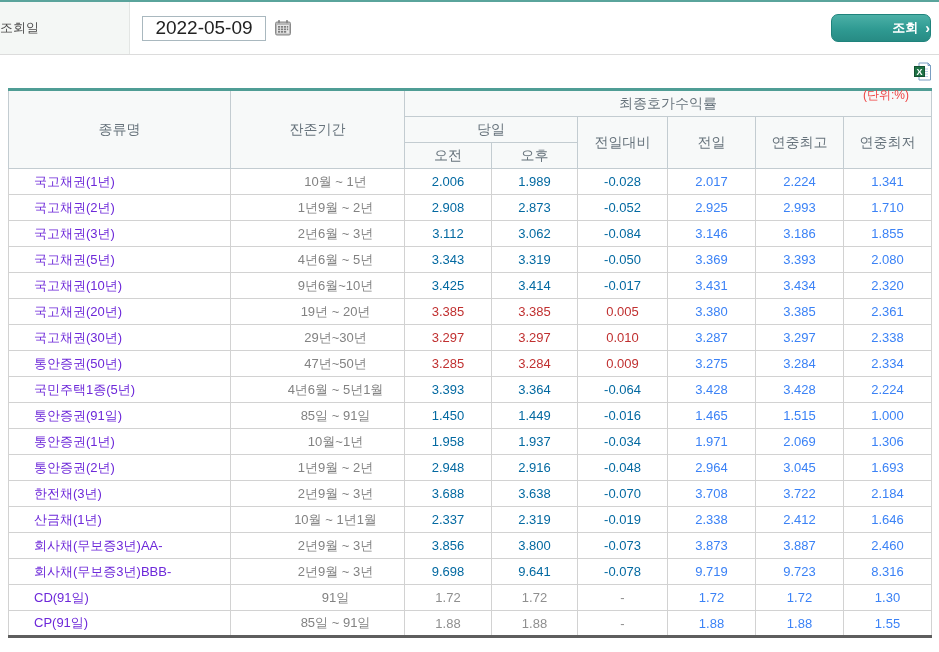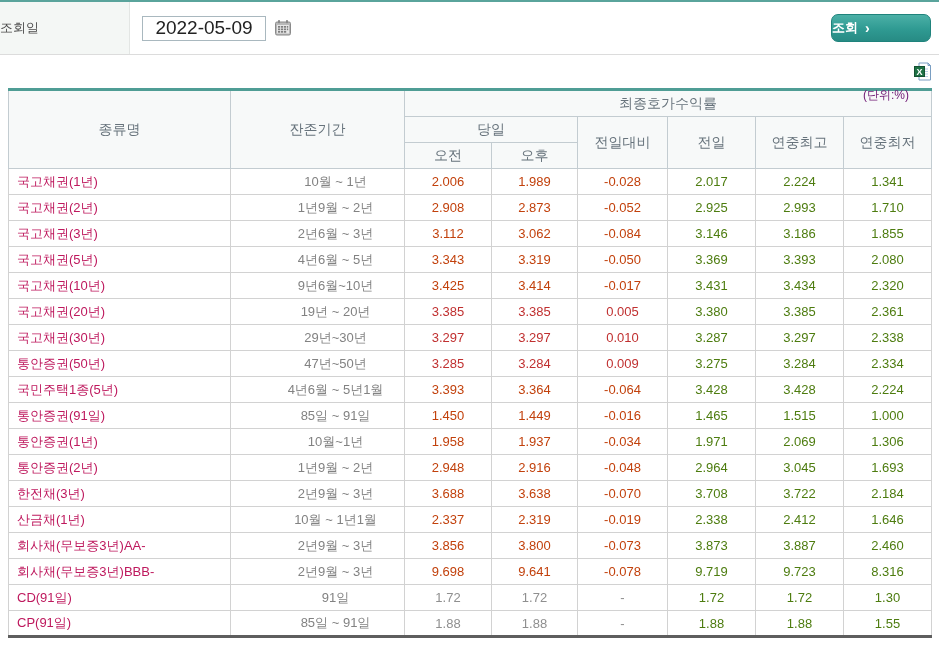--- a/index.html
+++ b/index.html
@@ -13,45 +13,45 @@
     display:flex; align-items:center; justify-content:flex-start;
     color:#4d4d4d; font-size:13px; }
   .query-input-wrap { display:flex; align-items:center; padding-left:12px; gap:8px; flex:1; }
   .date-input { width:124px; height:25px; border:1px solid #a9b8bf; text-align:center;
     font-size:19px; color:#222; font-family:inherit; background:#fff; }
   .cal-btn { width:18px; height:18px; border:0; background:transparent; cursor:pointer; padding:0; }
   .search-btn { align-self:center; margin-right:8px; width:100px; height:28px;
     border:1px solid #1f837c; border-radius:7px;
     background:linear-gradient(#4bb0a7 0%, #2f9a92 55%, #278b84 100%);
     color:#fff; font-size:13px; font-weight:bold; font-family:inherit; cursor:pointer;
-    display:flex; align-items:center; justify-content:flex-start; gap:7px; }
+    display:flex; align-items:center; justify-content:flex-end; gap:7px; }
   .search-btn .chev { font-size:14px; font-weight:bold; margin-top:-1px; }
 
   
   .unit-row { height:33px; display:flex; align-items:center; justify-content:flex-end;
     gap:5px; padding-right:8px; }
-  .unit-text { font-size:12px; color:#701a75;margin-top:48px; }
+  .unit-text { font-size:12px; color:#ef4444;margin-top:48px; }
   .excel-icon { width:17px; height:19px; display:inline-block; }
 
   
   .grid-wrap { margin:0 8px; }
   table { width:923px; border-collapse:collapse; table-layout:fixed;
     border-top:3px solid #4f9d95; border-bottom:3px solid #5e5e5e; }
   th { background:#f7f9f9; color:#67737c; font-weight:normal; font-size:14px;
     border:1px solid #c3ccd1; height:26px; }
   thead tr.r1 th.group-yield { height:27px; }
   th.col-name, th.col-period { height:79px;margin-left:25px; }
   td { border:1px solid #d2d2d2; height:26px; font-size:13px; text-align:center;
     background:#fff; overflow:hidden; white-space:nowrap; }
-  td.cell-name { text-align:left; padding-left:8px; color:#be185d; }
+  td.cell-name { text-align:left; padding-left:25px; color:#6d28d9; }
   td.cell-period { color:#828282;padding-left:36px; }
-  td.c-down { color:#c2410c; }
+  td.c-down { color:#0369a1; }
   td.c-up { color:#c03030; }
   td.c-flat { color:#8f8f8f; }
-  td.cell-gray { color:#4d7c0f; }
+  td.cell-gray { color:#3b82f6; }
 </style>
 </head>
 <body>
 
 <div class="query-bar">
   <div class="query-label-cell">
     <span>조회일</span>
   </div>
   <div class="query-input-wrap">
     <input class="date-input" type="text" value="2022-05-09" style="">

